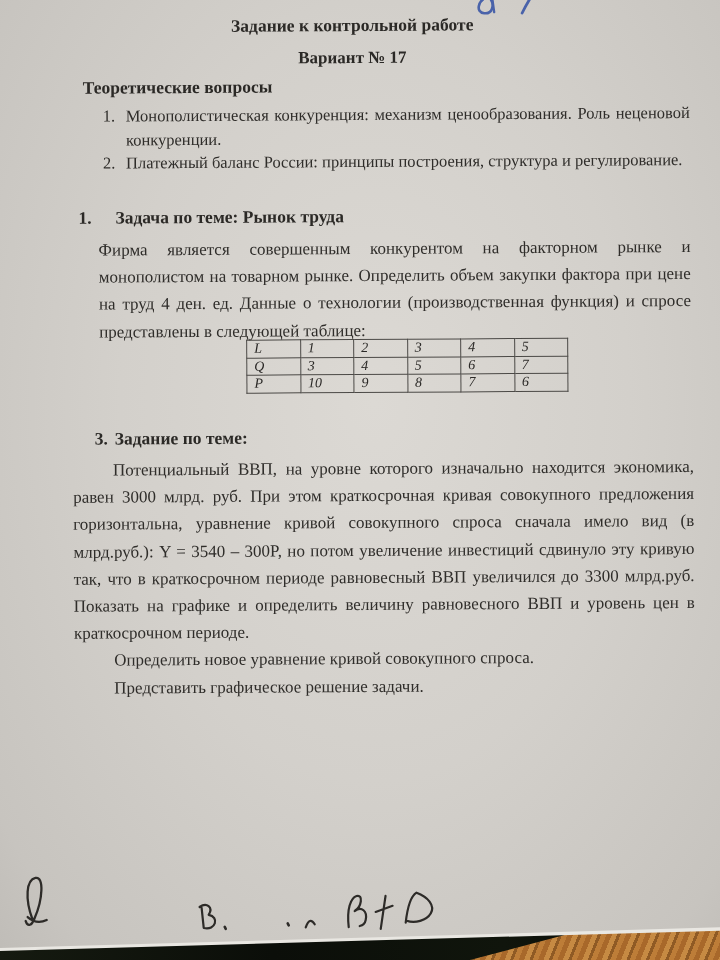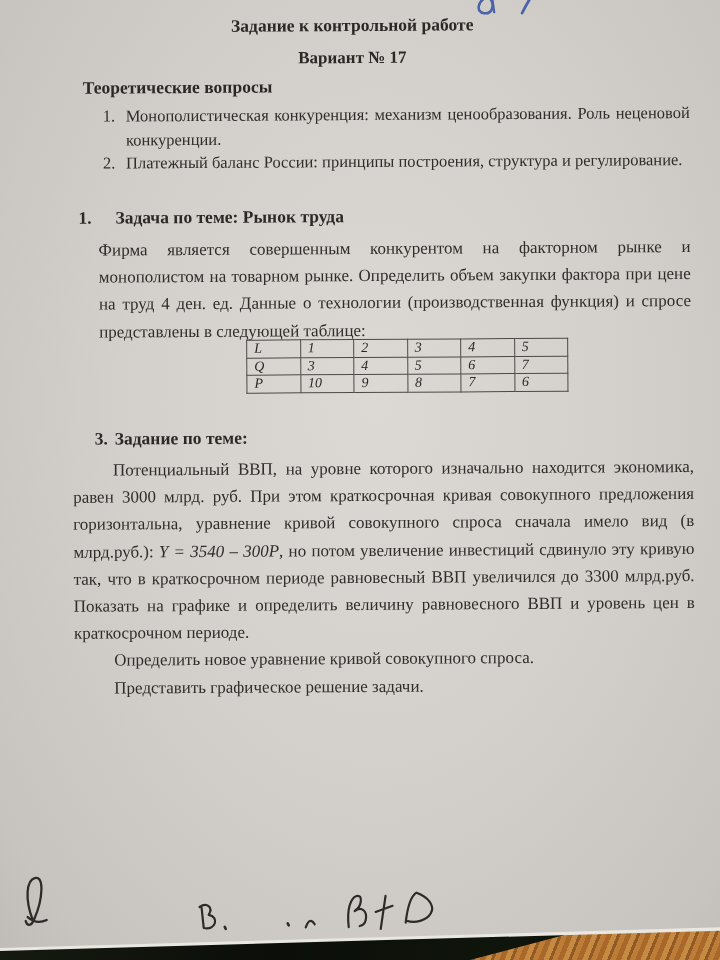--- a/index.html
+++ b/index.html
@@ -35,21 +35,21 @@
   .t1body{position:absolute;top:235px;left:100px;width:592px;
           font-size:17px;line-height:27.2px;text-align:justify;}
   .tablewrap{position:absolute;top:339px;left:247px;}
   table{border-collapse:collapse;}
   td{width:45.5px;height:16.5px;border:1px solid #4b4946;font-style:italic;
      font-size:14px;padding:0 0 0 7px;color:#2b2927;font-family:"Liberation Serif",serif;}
   .t3text{position:absolute;top:455px;left:73px;width:621px;
           font-size:17px;line-height:27.2px;}
   .t3text p{margin:0;text-indent:40px;}
   .t3text .justified{text-align:justify;}
-  .formula{font-style:italic;}
+  .formula{}
   .marks-top{position:absolute;left:458px;top:-3px;width:110px;height:26px;}
   .marks-bottom{position:absolute;left:0;top:860px;width:720px;height:96px;}
   svg path{fill:none;stroke-linecap:round;stroke-linejoin:round;}
 </style>
 </head>
 <body>
 
 <div class="photo">
   <div class="desk">
     <div class="wood"></div>

